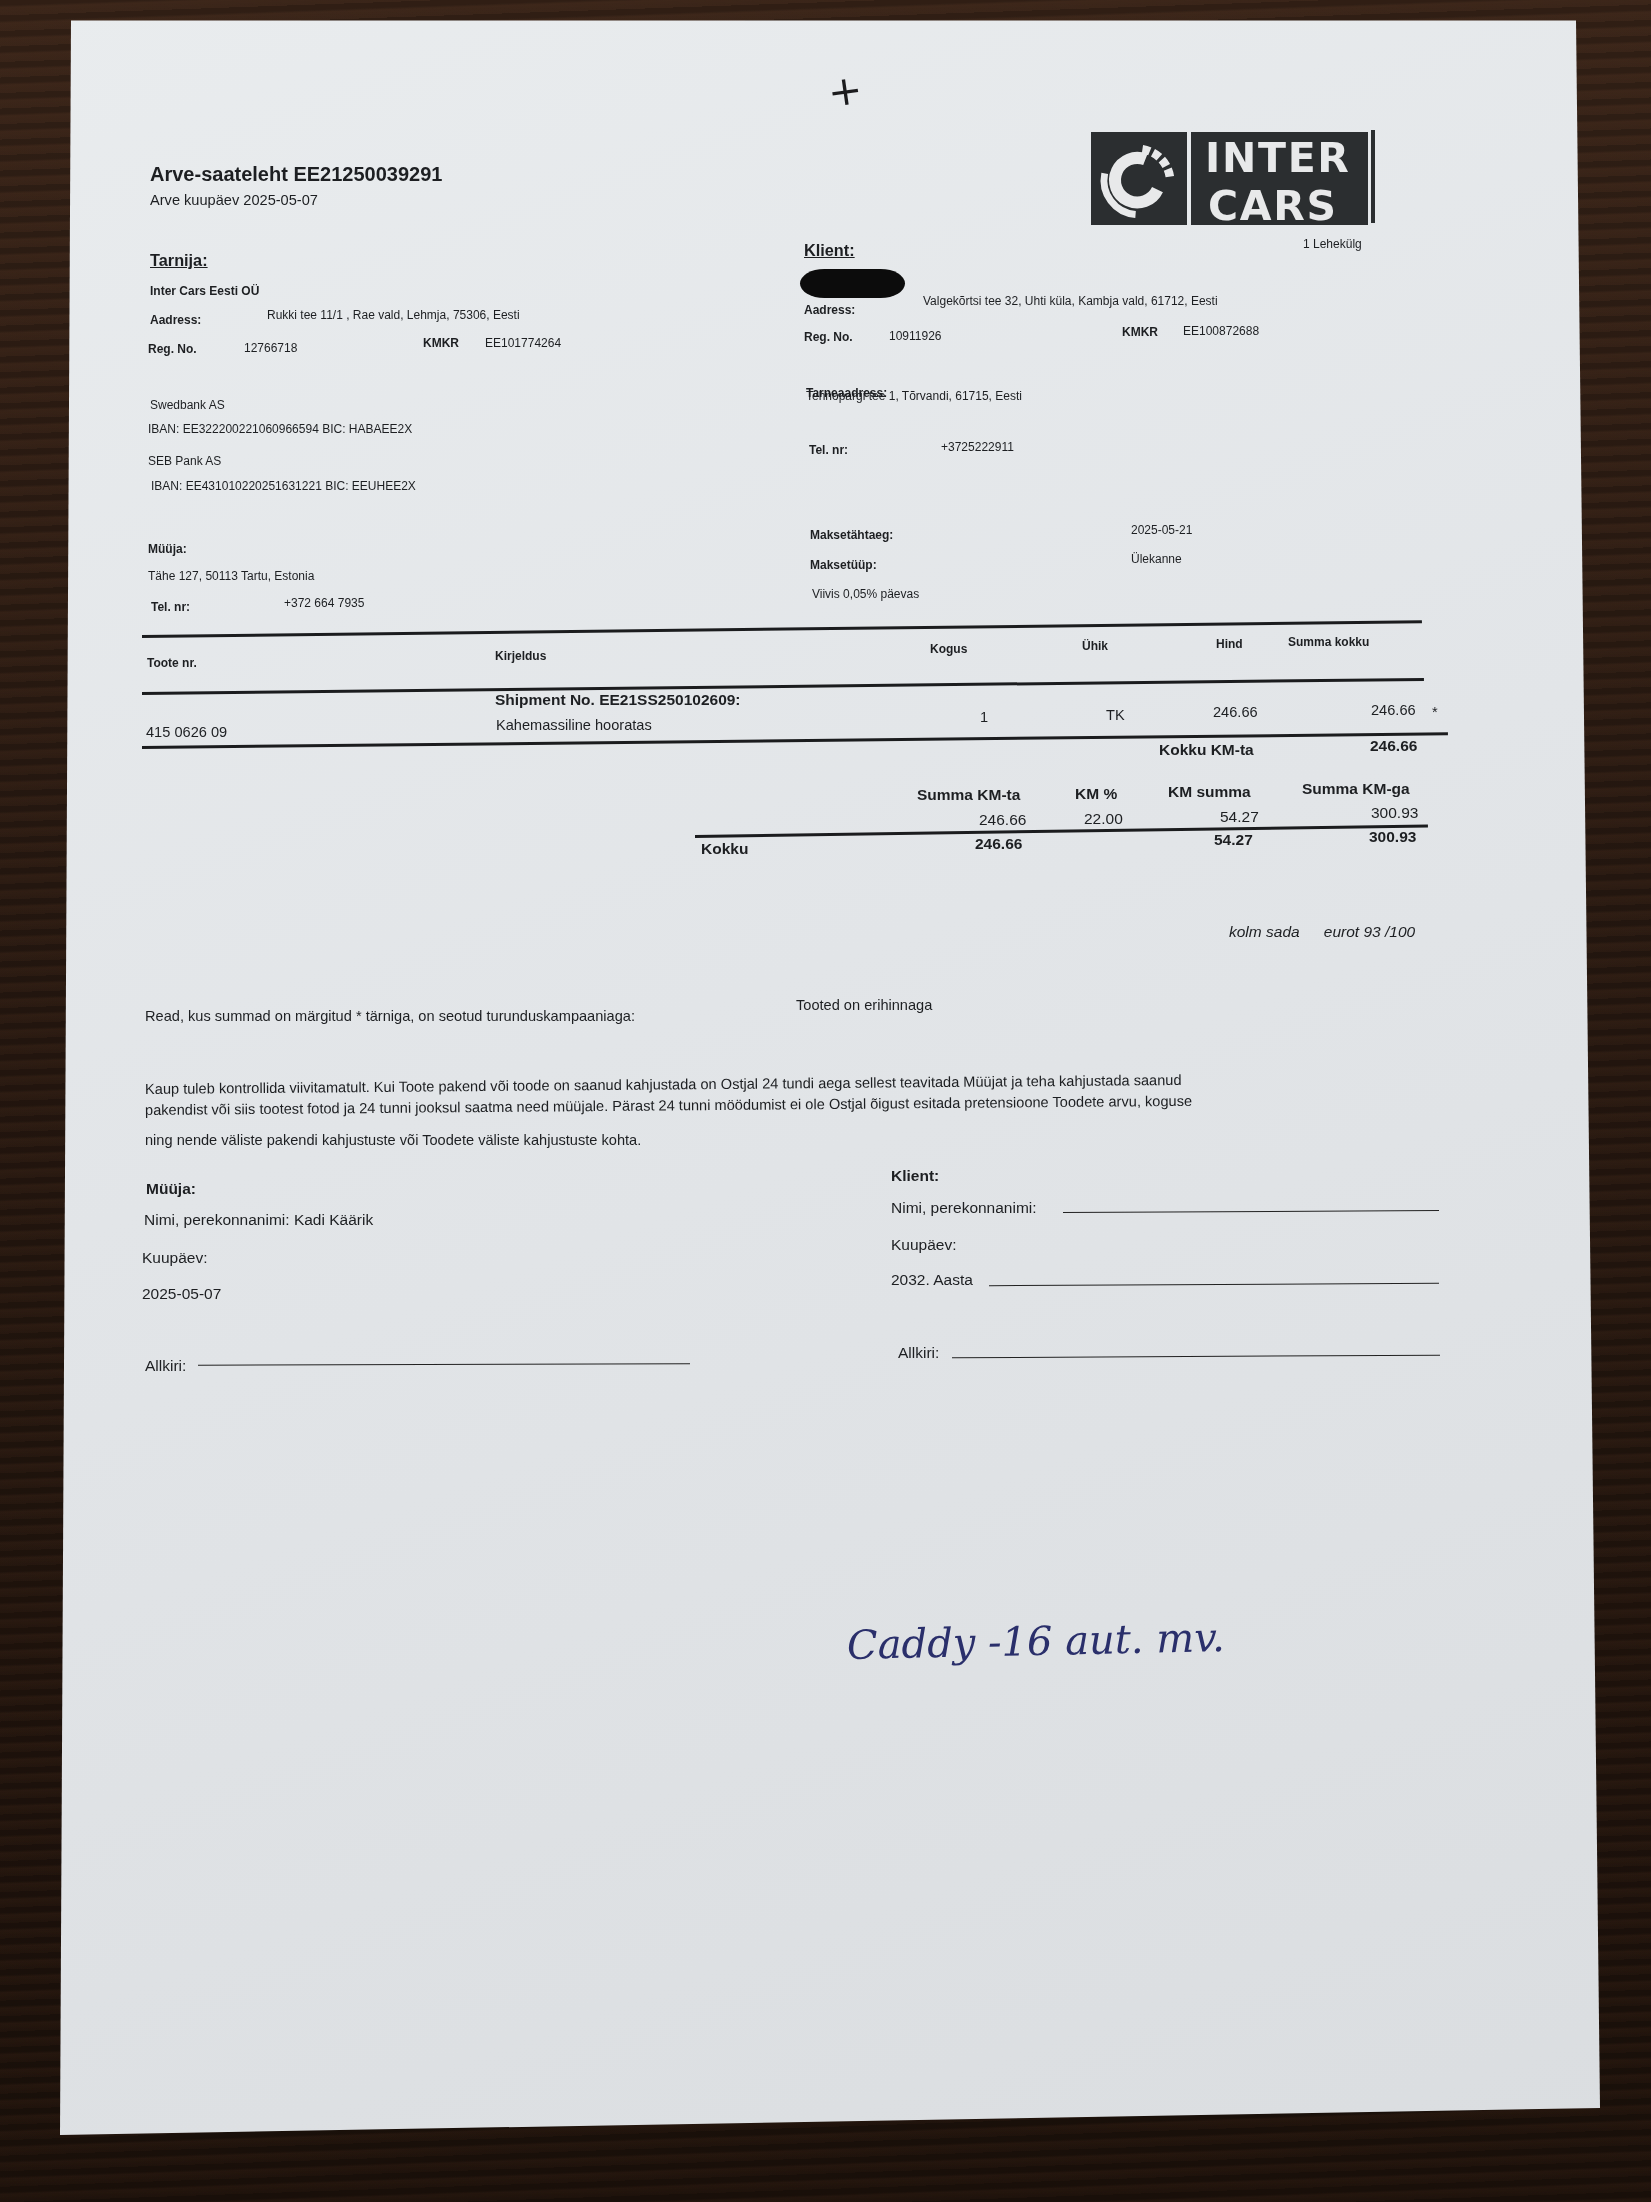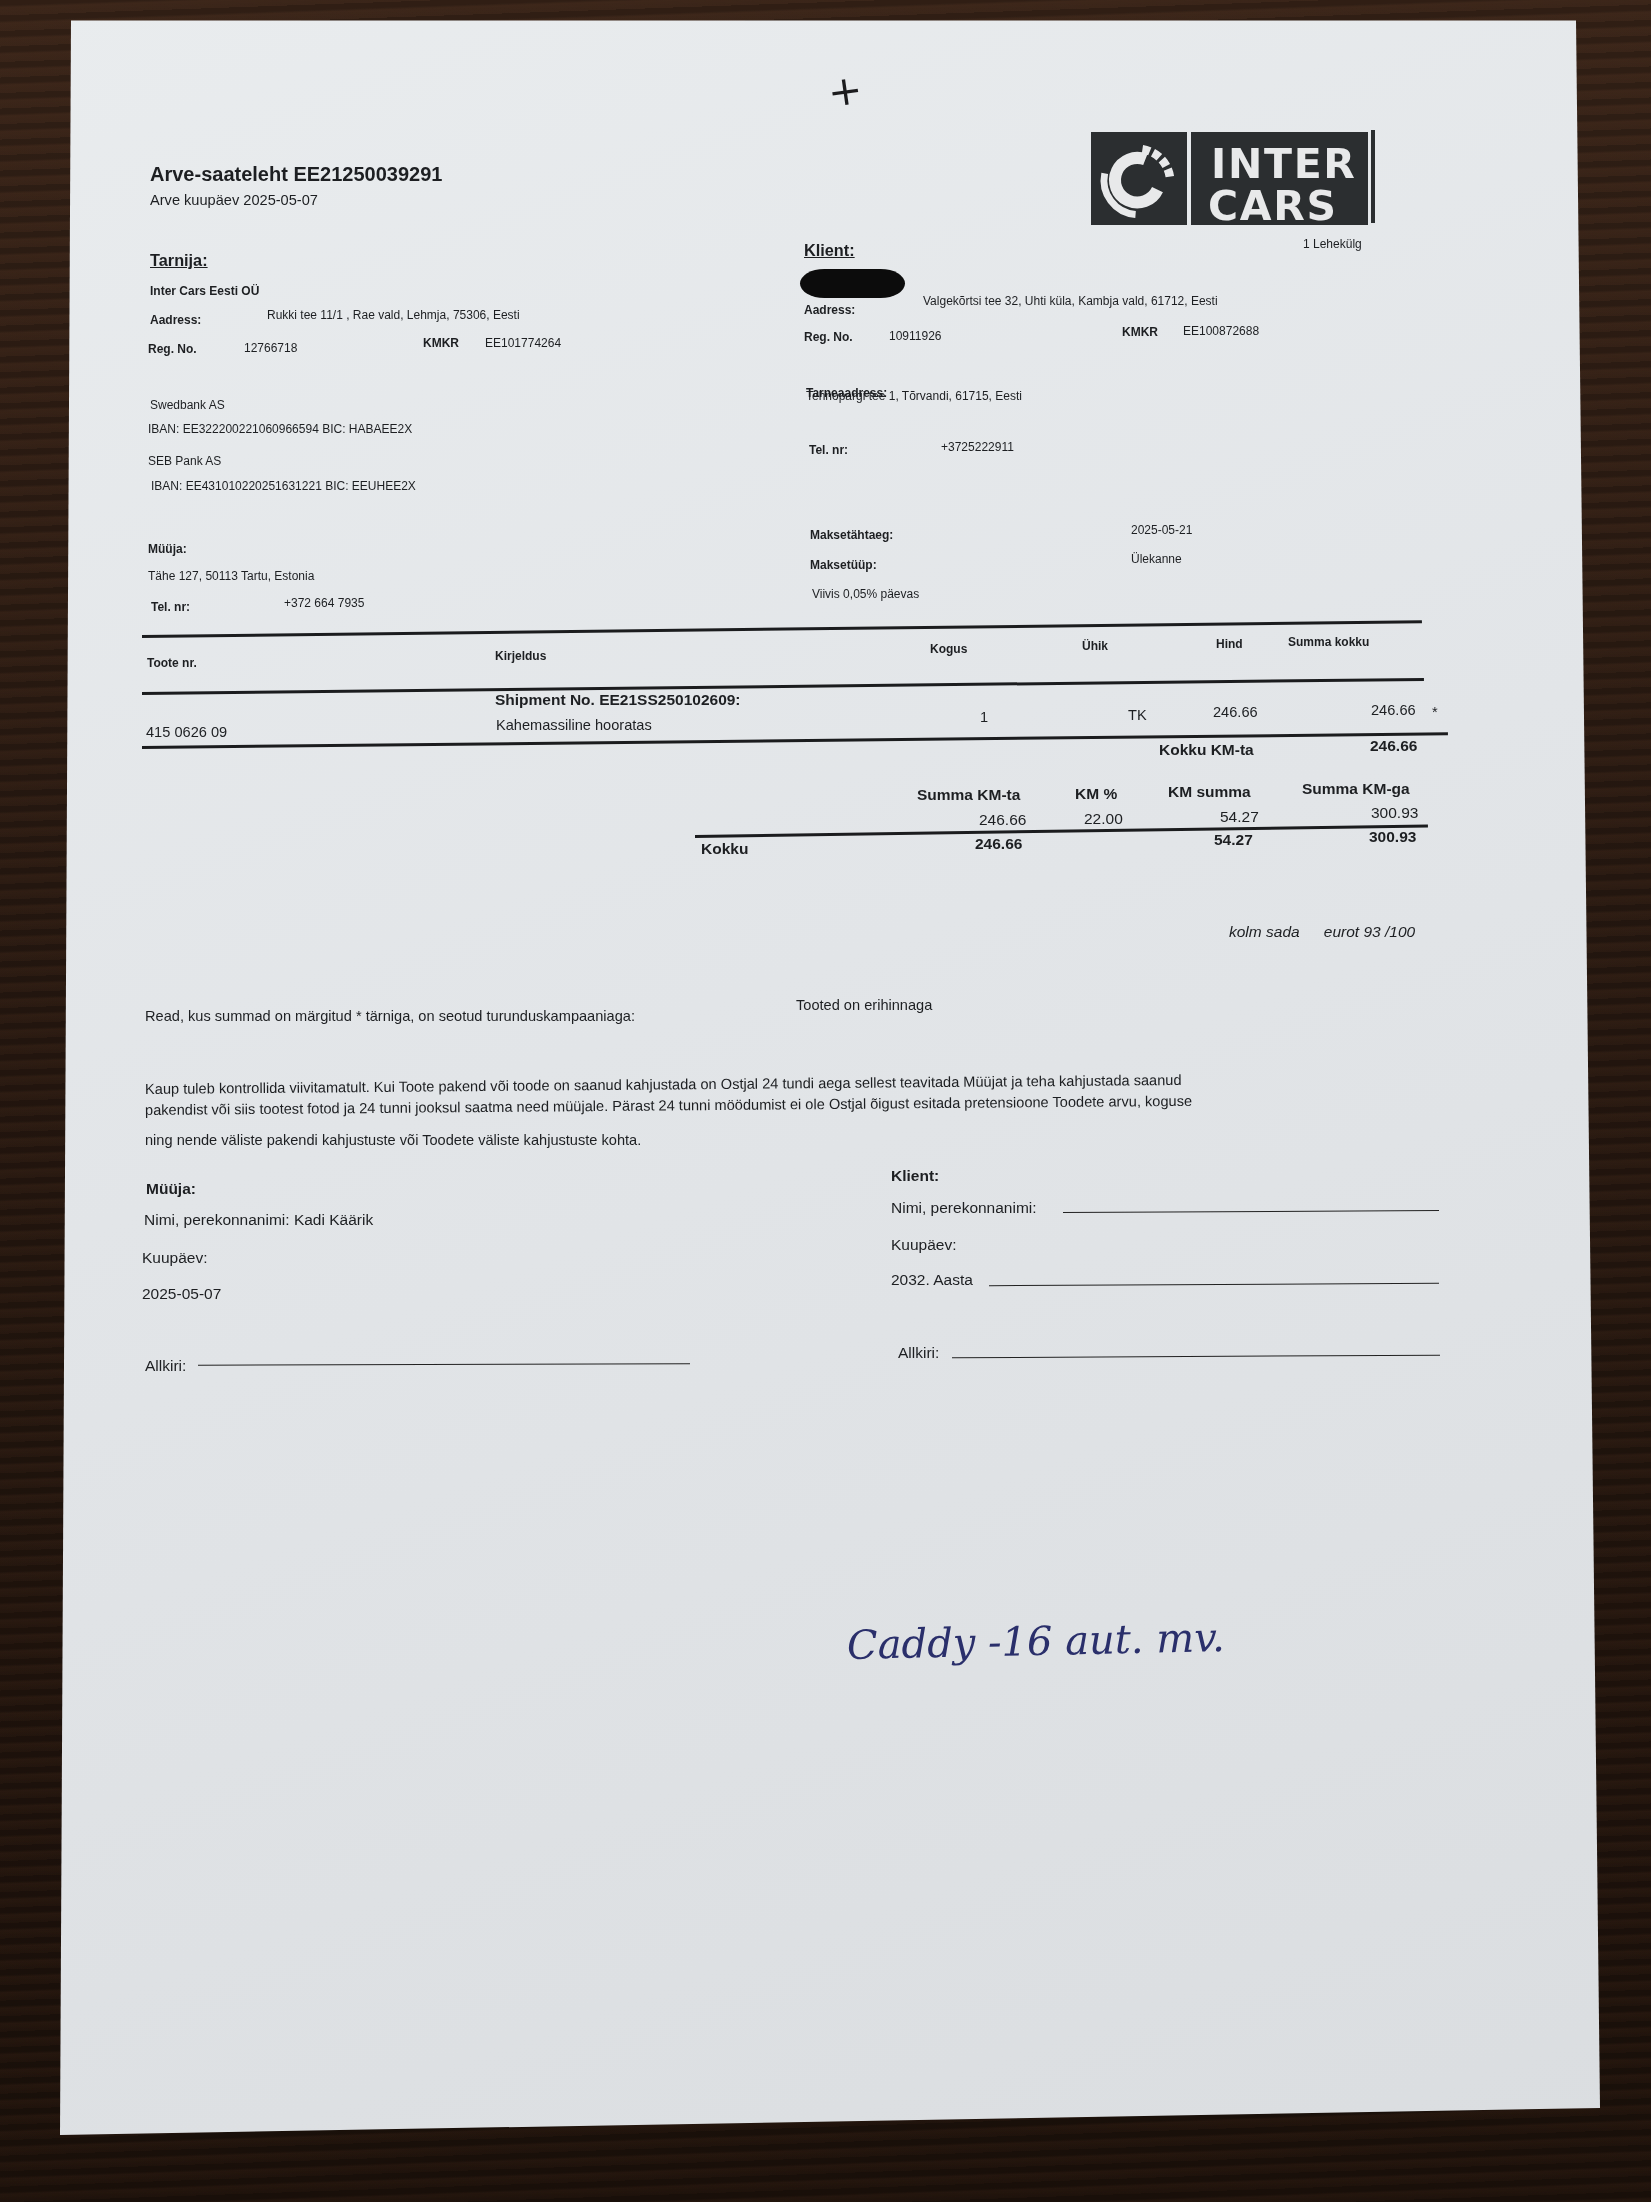--- a/index.html
+++ b/index.html
@@ -45,21 +45,21 @@
 
   <div>
     <div class="logo-box" style="left:1091px; top:132px; width:96px; height:93px;"></div>
     <svg style="position:absolute; left:1091px; top:132px;" width="96" height="93" viewBox="0 0 112 108">
       <circle cx="54" cy="56" r="26" fill="none" stroke="#e8e9ea" stroke-width="14" stroke-dasharray="120 44" transform="rotate(25 54 56)"></circle>
       <path d="M60 20 A38 38 0 0 1 92 52" fill="none" stroke="#e8e9ea" stroke-width="10" stroke-dasharray="9 4"></path>
       <path d="M16 48 A40 40 0 0 0 52 96" fill="none" stroke="#e8e9ea" stroke-width="8"></path>
     </svg>
     <div class="logo-box" style="left:1191px; top:132px; width:177px; height:93px;"></div>
     <div class="logo-box" style="left:1371px; top:130px; width:4.3px; height:93px;"></div>
-    <div class="logo-text" style="left:1205px; top:144px;margin-left:6px;">INTER</div>
+    <div class="logo-text" style="left:1205px; top:138px;">INTER</div>
     <div class="logo-text" style="left:1208px; top:186px;">CARS</div>
   </div>
 
   <div class="abs b u t19" style="left:150px; top:251px;">Tarnija:</div>
   <div class="abs b t20" style="left:150px; top:284px;">Inter Cars Eesti OÜ</div>
   <div class="abs b t20" style="left:150px; top:313px;">Aadress:</div>
   <div class="abs t20" style="left:267px; top:308px;">Rukki tee 11/1 , Rae vald, Lehmja, 75306, Eesti</div>
   <div class="abs b t20" style="left:148px; top:342px;">Reg. No.</div>
   <div class="abs t20" style="left:232px; top:341px;margin-left:12px;">12766718</div>
   <div class="abs b t20" style="left:423px; top:336px;">KMKR</div>
@@ -103,21 +103,21 @@
   <div class="abs b t20" style="left:1082px; top:639px;">Ühik</div>
   <div class="abs b t20" style="left:1216px; top:637px;">Hind</div>
   <div class="abs b t20" style="left:1288px; top:635px;">Summa kokku</div>
   <div class="hr" style="left:142px; top:692px; width:1282px; transform:rotate(-0.63deg);"></div>
 
   <div class="abs b t18" style="left:495px; top:691px;">Shipment No. EE21SS250102609:</div>
   <div>
     <div class="abs t17" style="left:146px; top:724px;">415 0626 09</div>
     <div class="abs t17" style="left:496px; top:717px;">Kahemassiline hooratas</div>
     <div class="abs t17" style="left:980px; top:709px;">1</div>
-    <div class="abs t17" style="left:1106px; top:707px;margin-left:22px;">TK</div>
+    <div class="abs t17" style="left:1106px; top:707px;">TK</div>
     <div class="abs t17" style="left:1213px; top:704px;">246.66</div>
     <div class="abs t17" style="left:1371px; top:702px;">246.66</div>
     <div class="abs t17" style="left:1432px; top:704px;">*</div>
   </div>
   <div class="hr" style="left:142px; top:746px; width:1306px; transform:rotate(-0.6deg);"></div>
 
   <div class="abs b t18" style="left:1159px; top:741px;">Kokku KM-ta</div>
   <div class="abs b t18" style="left:1370px; top:737px;">246.66</div>
 
   <div class="abs b t18" style="left:917px; top:786px;">Summa KM-ta</div>

